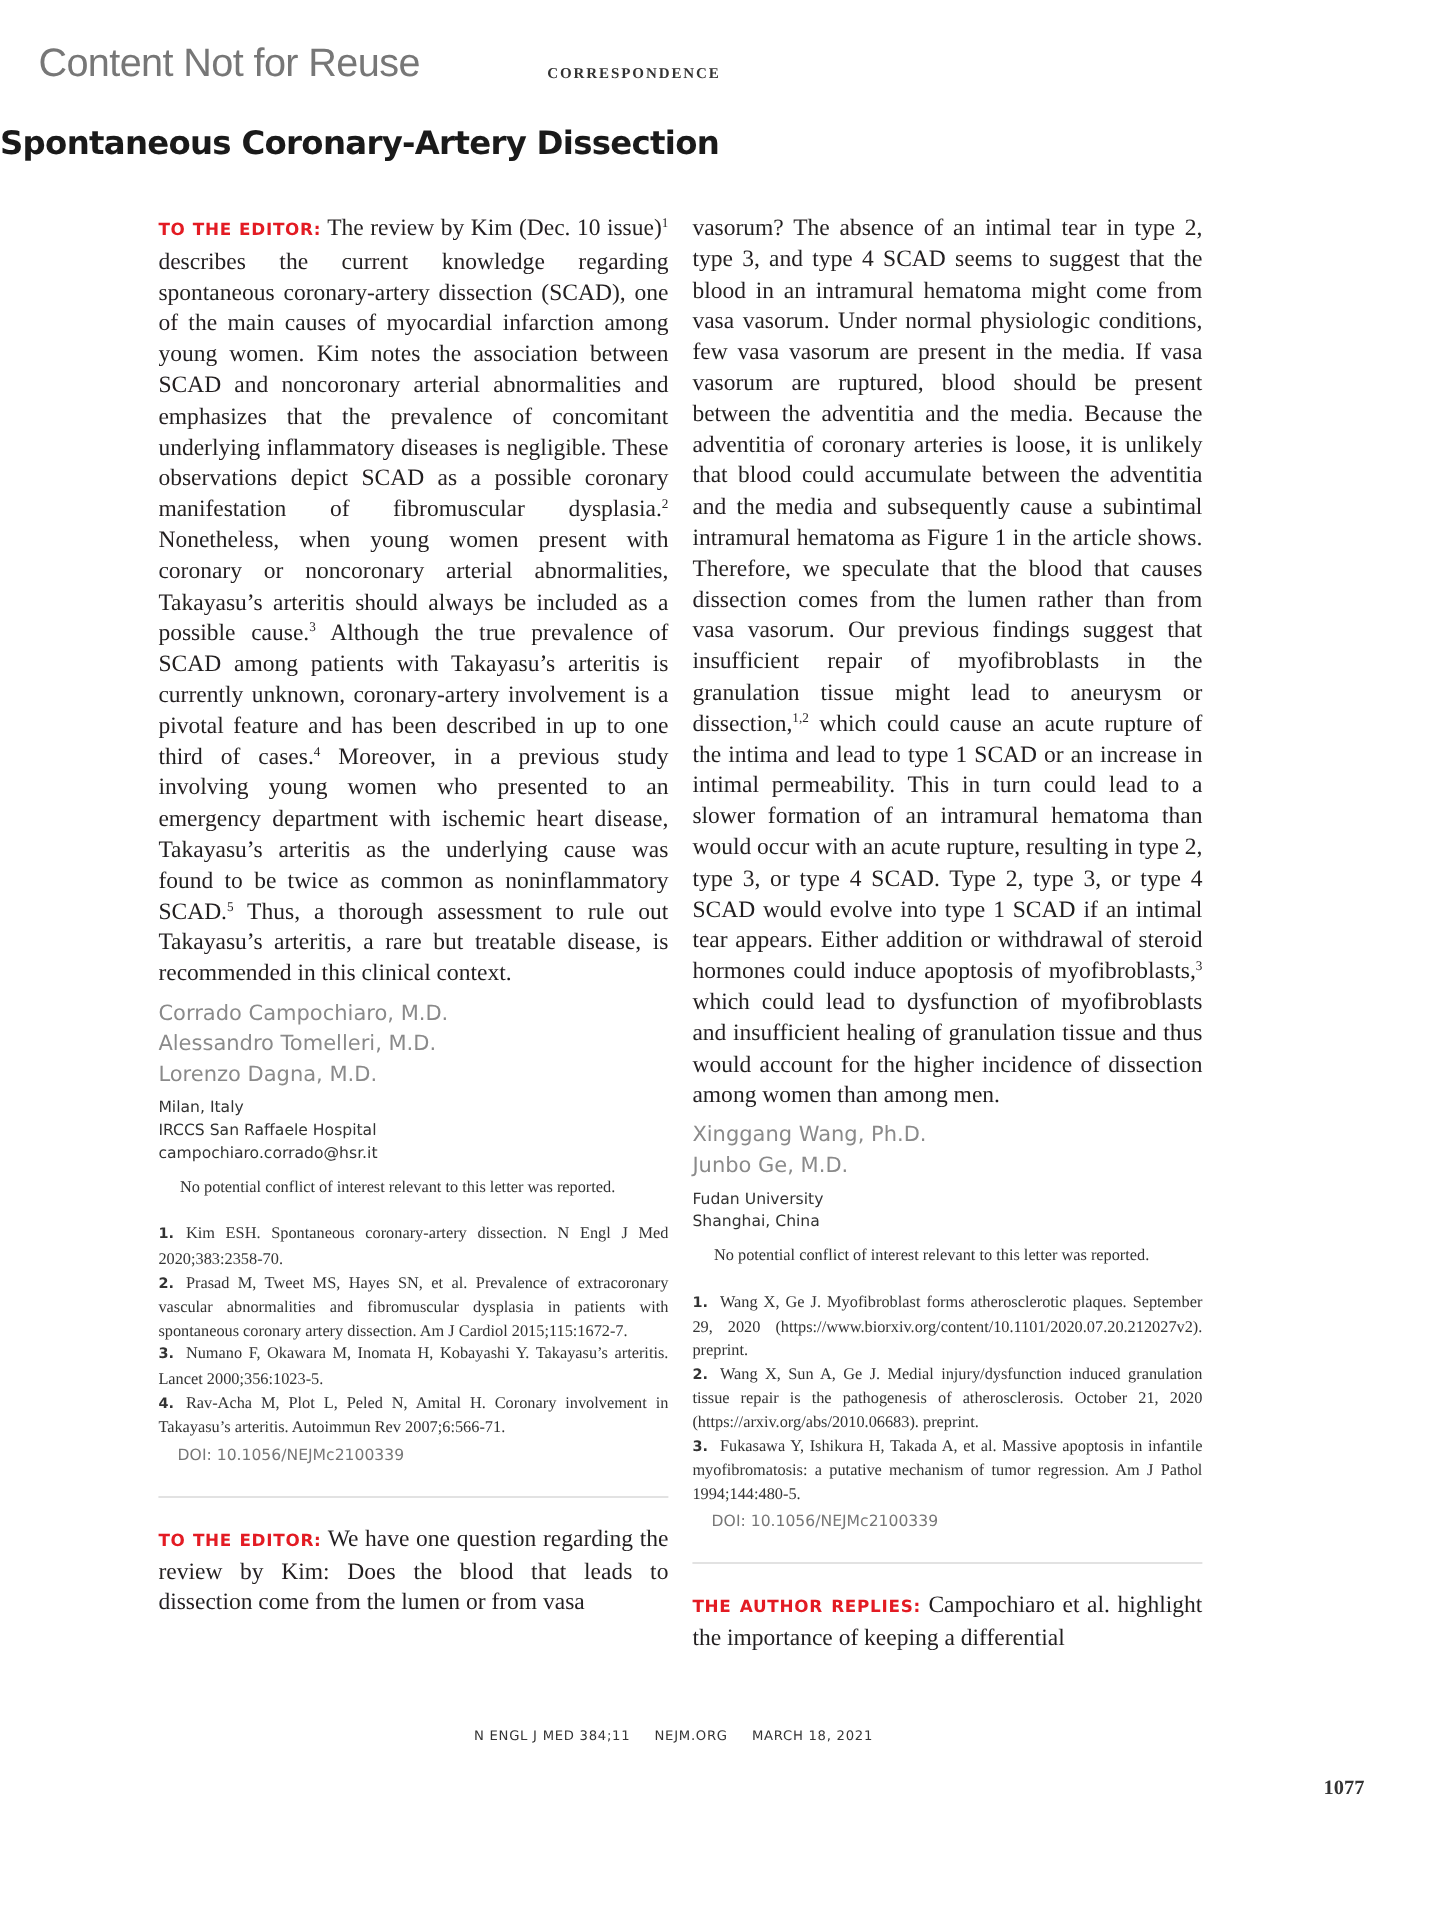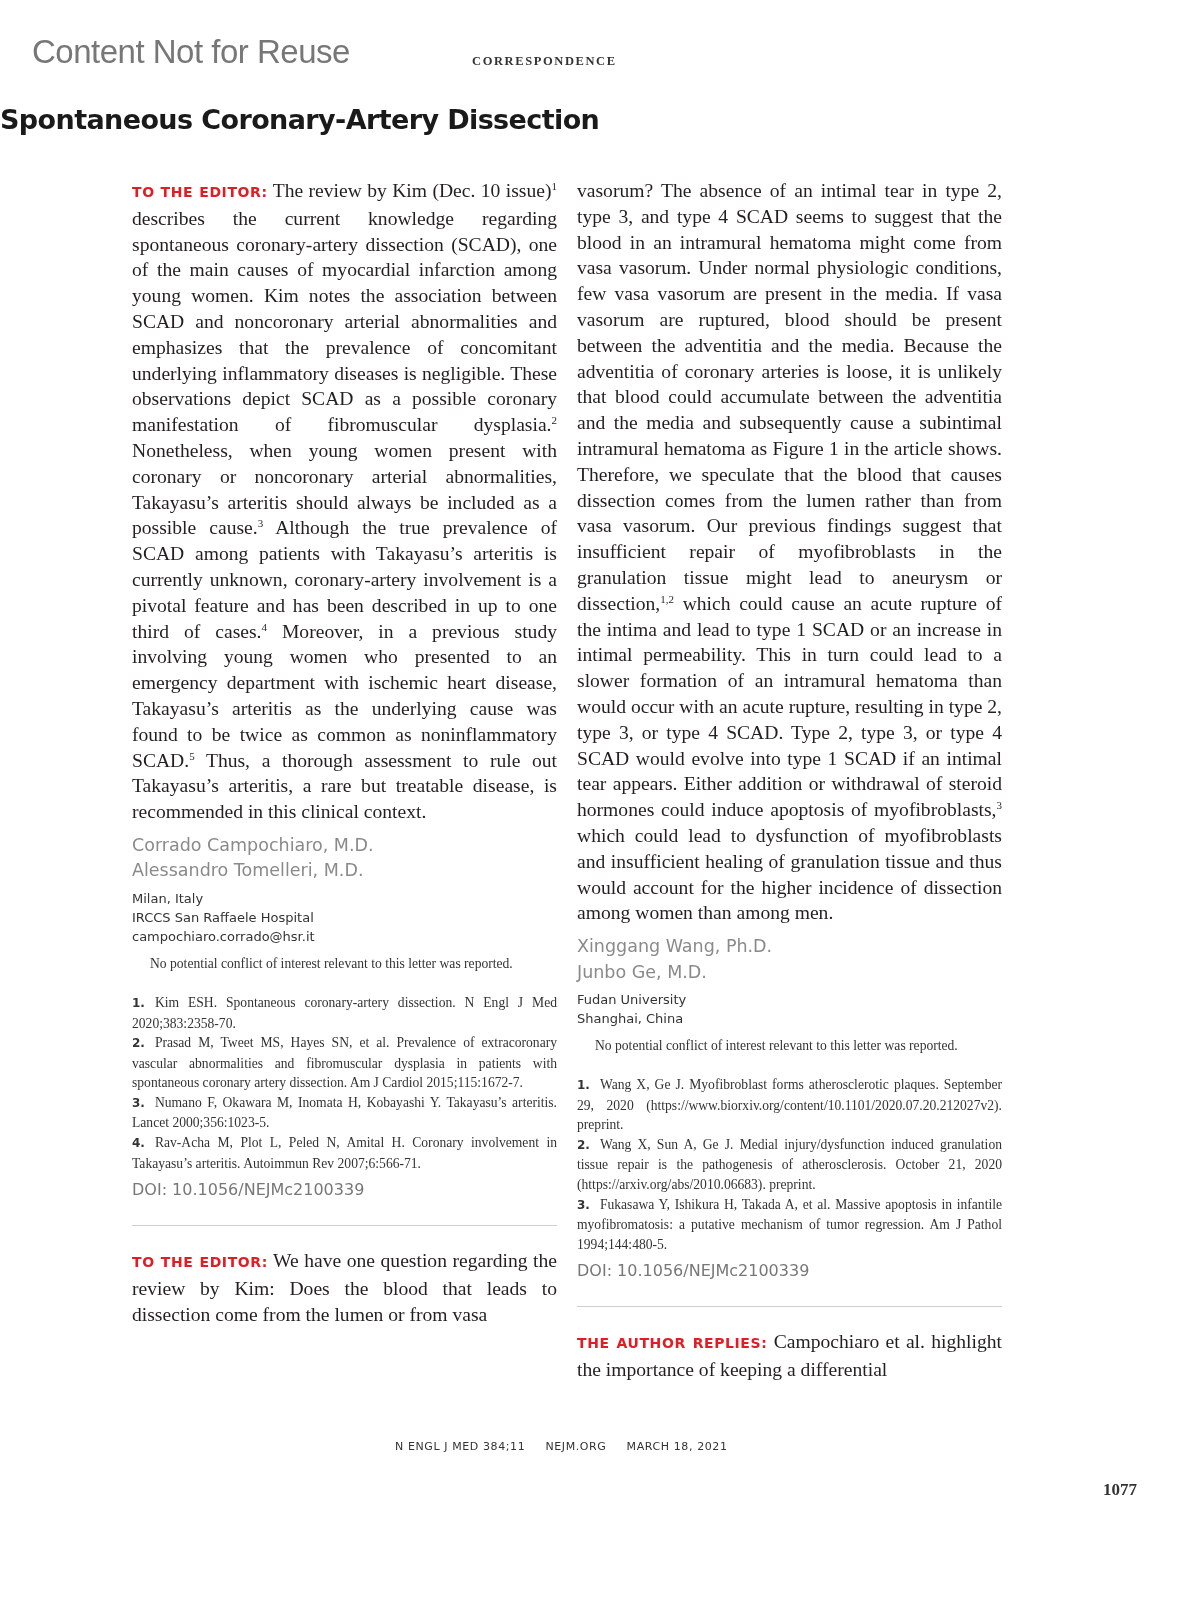--- a/index.html
+++ b/index.html
@@ -1,52 +1,53 @@
 <!DOCTYPE html>
 <html><head>
 <meta charset="utf-8">
 <style>
   html, body { margin:0; padding:0; background:#ffffff; }
   body { width:1200px; height:1600px; position:relative; overflow:hidden; color:#231f20; }
   .watermark { position:absolute; left:32px; top:33px; font-family:"Liberation Sans", sans-serif; font-size:33px; color:#777; letter-spacing:-0.5px;text-align:center; }
-  .section-label { position:absolute; left:472px; top:54px; font-family:"Liberation Serif", serif; font-size:12.5px; letter-spacing:1.6px; color:#333; font-weight:bold; }
+  .section-label { position:absolute; left:456px; top:54px; font-family:"Liberation Serif", serif; font-size:12.5px; letter-spacing:1.6px; color:#333; font-weight:bold; }
   .title { position:absolute; left:0; width:1010px; top:104px; text-align:left; font-family:"DejaVu Sans", sans-serif; font-weight:bold; font-size:27px; color:#1a1a1a; letter-spacing:-0.6px; }
   .col { position:absolute; top:178px; width:425px; }
   .col-left { left:132px; }
   .col-right { left:577px; }
   .body { font-family:"Liberation Serif", serif; font-size:19.6px; line-height:25.8px; text-align:justify; hyphens:auto; margin:0; color:#231f20; }
   .lead { font-family:"DejaVu Sans", sans-serif; font-weight:bold; color:#e31b23; font-size:14px; letter-spacing:0.6px; }
   sup { font-size:11px; line-height:0; vertical-align:7px; }
   .authors { margin-top:8px; }
   .author { font-family:"DejaVu Sans", sans-serif; font-size:17.5px; line-height:25.5px; color:#8a8a8a; }
   .affil { margin-top:5px; font-family:"DejaVu Sans", sans-serif; font-size:13px; line-height:19px; color:#333; }
   .coi { margin-top:8px; font-family:"Liberation Serif", serif; font-size:13.6px; line-height:19px; text-indent:18px; text-align:justify; color:#333; }
   .refs { margin-top:20px; }
   .ref { font-family:"Liberation Serif", serif; font-size:13.6px; line-height:19.6px; text-align:justify; color:#333; }
   .ref-num { font-family:"DejaVu Sans", sans-serif; font-weight:bold; font-size:12px; margin-right:10px; }
-  .doi { margin-top:7px; font-family:"DejaVu Sans", sans-serif; font-size:16px; color:#777; }
+  .doi { margin-top:7px; font-family:"DejaVu Sans", sans-serif; font-size:13px; color:#777;margin-left:16px; }
   .rule { height:0; border-top:1.5px solid #cfcfcf; margin:26px 0 22px 0; }
   .footer { position:absolute; top:1440px; left:395px; font-family:"DejaVu Sans", sans-serif; font-size:11px; letter-spacing:0.6px; color:#333; }
   .footer span { margin-right:16px; }
   .page-num { position:absolute; top:1480px; left:1103px; font-family:"Liberation Serif", serif; font-size:17px; font-weight:bold; color:#333; }
 </style>
 </head>
 <body>
 
 <div class="watermark">Content Not for Reuse</div>
 <div class="section-label">CORRESPONDENCE</div>
 <div class="title">Spontaneous Coronary-Artery Dissection</div>
 
 <div class="col col-left">
   <p class="body">
     <span class="lead">TO THE EDITOR:</span><span> The review by Kim (Dec. 10 issue)</span><sup>1</sup><span> describes the current knowledge regarding spontaneous coronary-artery dissection (SCAD), one of the main causes of myocardial infarction among young women. Kim notes the association between SCAD and noncoronary arterial abnormalities and emphasizes that the prevalence of concomitant underlying inflammatory diseases is negligible. These observations depict SCAD as a possible coronary manifestation of fibromuscular dysplasia.</span><sup>2</sup><span> Nonetheless, when young women present with coronary or noncoronary arterial abnormalities, Takayasu’s arteritis should always be included as a possible cause.</span><sup>3</sup><span> Although the true prevalence of SCAD among patients with Takayasu’s arteritis is currently unknown, coronary-artery involvement is a pivotal feature and has been described in up to one third of cases.</span><sup>4</sup><span> Moreover, in a previous study involving young women who presented to an emergency department with ischemic heart disease, Takayasu’s arteritis as the underlying cause was found to be twice as common as noninflammatory SCAD.</span><sup>5</sup><span> Thus, a thorough assessment to rule out Takayasu’s arteritis, a rare but treatable disease, is recommended in this clinical context.</span>
   </p>
   <div class="authors">
     <div class="author">Corrado Campochiaro, M.D.</div>
     <div class="author">Alessandro Tomelleri, M.D.</div>
+    <div class="author">Lorenzo Dagna, M.D.</div>
   </div>
   <div class="affil">
     <div>Milan, Italy</div>
     <div>IRCCS San Raffaele Hospital</div>
     <div>campochiaro.corrado@hsr.it</div>
   </div>
   <div class="coi">No potential conflict of interest relevant to this letter was reported.</div>
   <div class="refs">
     <div class="ref"><span class="ref-num">1.</span><span>Kim ESH. Spontaneous coronary-artery dissection. N Engl J Med 2020;383:2358-70.</span></div>
     <div class="ref"><span class="ref-num">2.</span><span>Prasad M, Tweet MS, Hayes SN, et al. Prevalence of extracoronary vascular abnormalities and fibromuscular dysplasia in patients with spontaneous coronary artery dissection. Am J Cardiol 2015;115:1672-7.</span></div>

